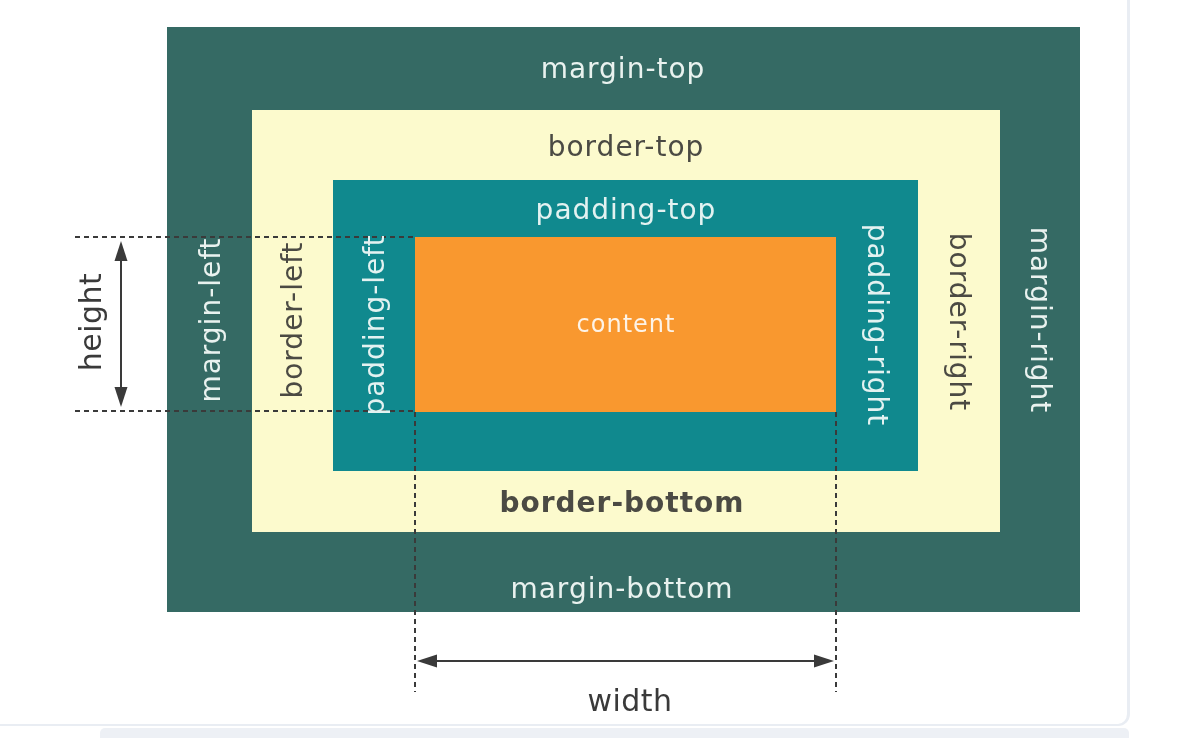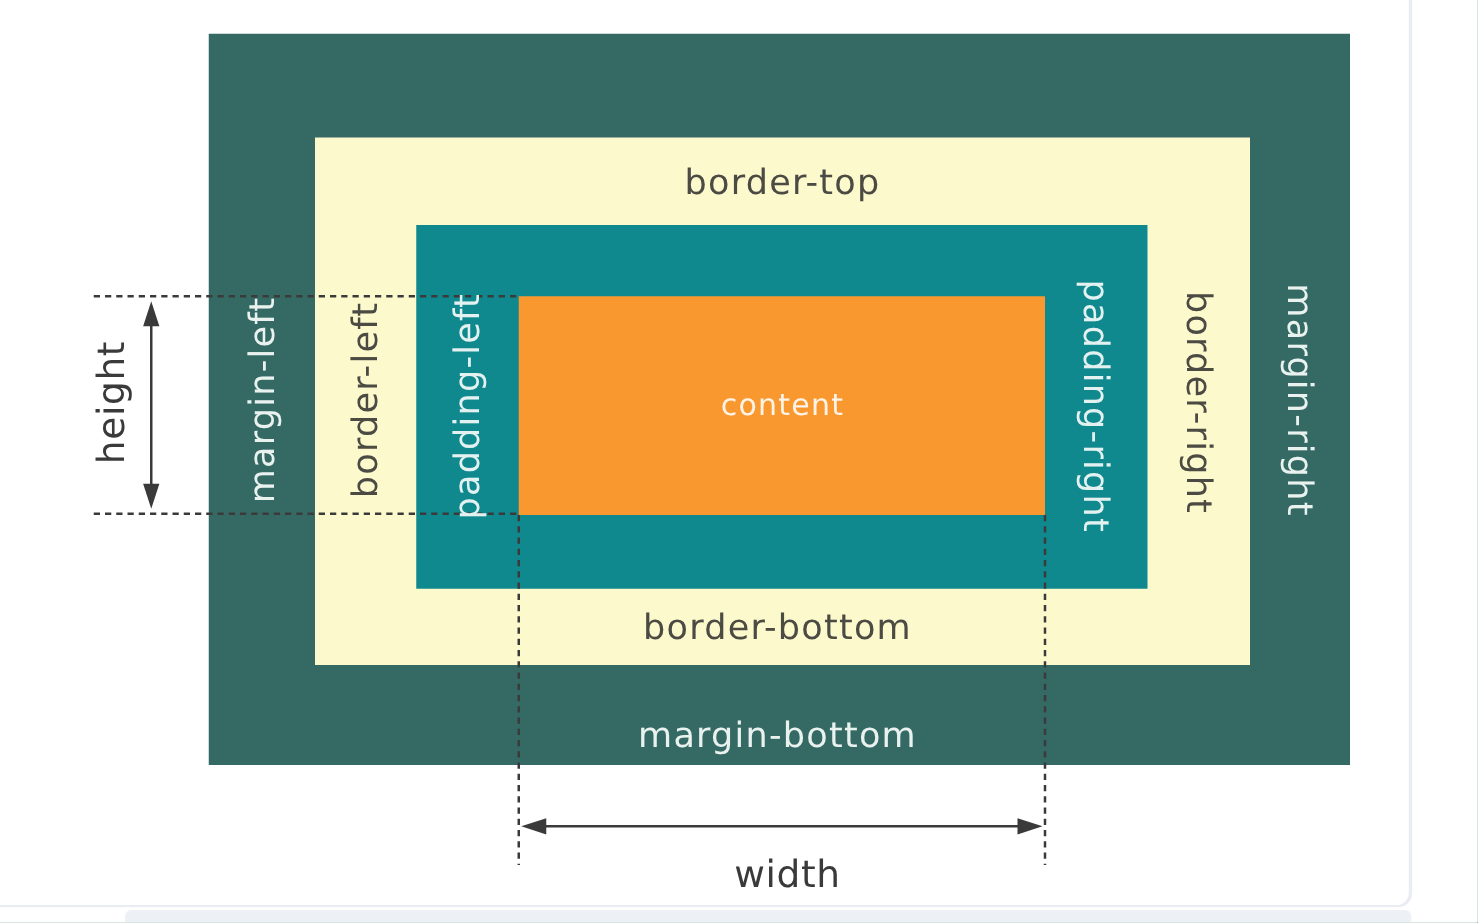--- a/index.html
+++ b/index.html
@@ -82,23 +82,25 @@
       <line class="dashed" x1="836" y1="412" x2="836" y2="692"></line>
       <line x1="121" y1="256" x2="121" y2="392"></line>
       <polygon points="121,241 114.5,261 127.5,261"></polygon>
       <polygon points="121,407 114.5,387 127.5,387"></polygon>
       <line x1="432" y1="661" x2="820" y2="661"></line>
       <polygon points="417,661 437,654.5 437,667.5"></polygon>
       <polygon points="834,661 814,654.5 814,667.5"></polygon>
     </g>
   </svg>
 
+  <div class="lbl" style="left: 623px; top: 68px; color: rgb(233, 242, 239);">margin-top</div>
   <div class="lbl" style="left: 626px; top: 146px; color: rgb(75, 74, 67);">border-top</div>
+  <div class="lbl" style="left: 626px; top: 209px; color: rgb(227, 242, 241);">padding-top</div>
   <div class="lbl lbl-content" style="left: 626px; top: 324px; color: rgb(253, 243, 231);">content</div>
-  <div class="lbl" style="left: 622px; top: 502px; color: rgb(75, 74, 67);">border-bottom</div>
+  <div class="lbl" style="left: 622px; top: 502px; color: rgb(75, 74, 67); font-weight: bold;">border-bottom</div>
   <div class="lbl" style="left: 622px; top: 572px; color: rgb(233, 242, 239); margin-top: 16px;">margin-bottom</div>
 
   <div class="lbl rot-ccw" style="left: 210px; top: 320px; color: rgb(233, 242, 239);">margin-left</div>
   <div class="lbl rot-ccw" style="left: 292px; top: 320px; color: rgb(75, 74, 67);">border-left</div>
   <div class="lbl rot-ccw" style="left: 374px; top: 325px; color: rgb(227, 242, 241);">padding-left</div>
 
   <div class="lbl rot-cw" style="left: 877px; top: 325px; color: rgb(227, 242, 241);">padding-right</div>
   <div class="lbl rot-cw" style="left: 959px; top: 322px; color: rgb(75, 74, 67);">border-right</div>
   <div class="lbl rot-cw" style="left: 1040px; top: 320px; color: rgb(233, 242, 239);">margin-right</div>
 

